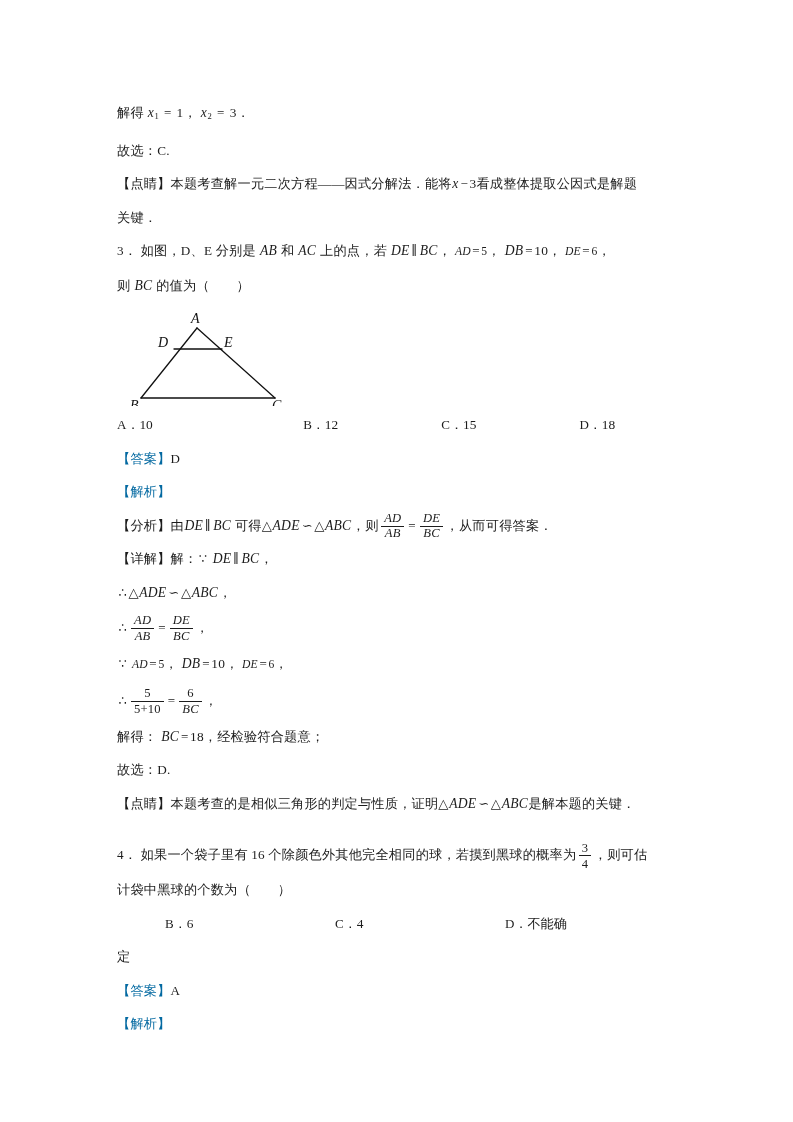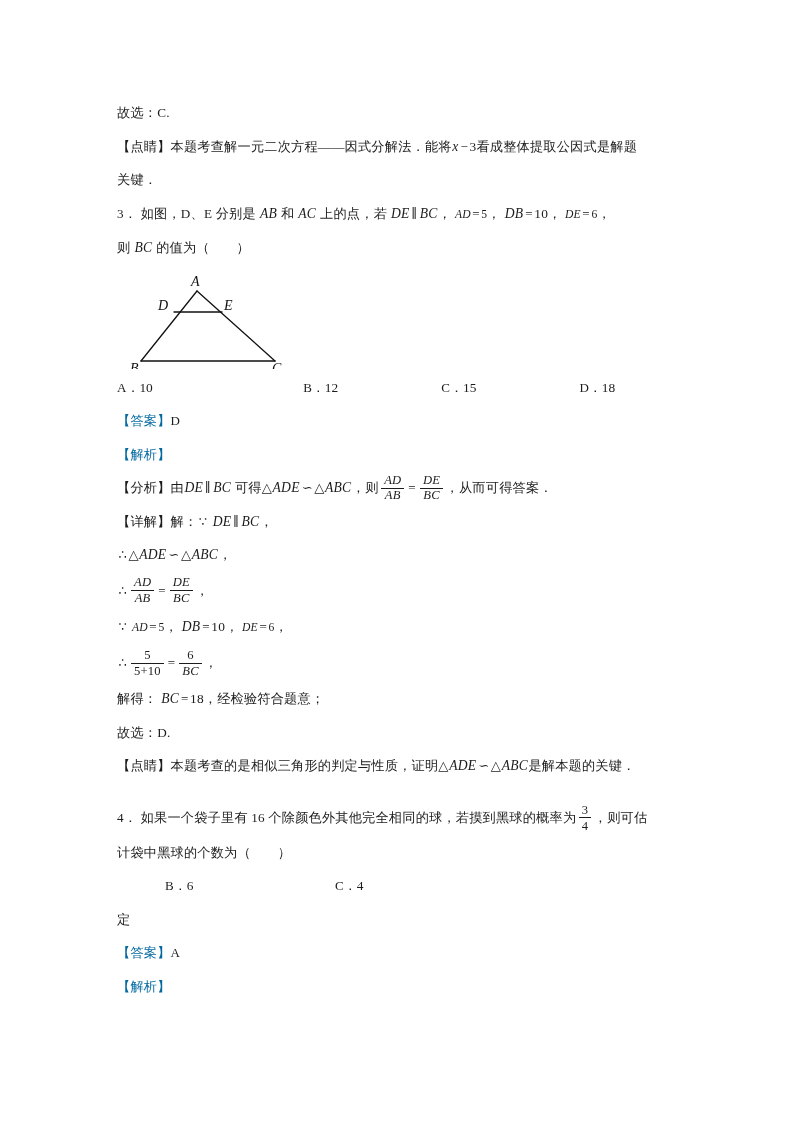--- a/index.html
+++ b/index.html
@@ -119,20 +119,29 @@
     font-size: 14px;
     fill: #111;
   }
 </style>
 </head>
 <body>
 
 <div class="page">
   <div class="content">
 
+    <div class="line">
+      <span class="cn">解得</span>
+      <span class="mi">x</span><sub>1</sub>
+      <span class="op">=</span>
+      <span class="num">1</span><span class="cn">，</span>
+      <span class="mi">x</span><sub>2</sub>
+      <span class="op">=</span>
+      <span class="num">3</span><span class="cn">．</span>
+    </div>
 
     <div class="line">
       <span class="cn">故选：C.</span>
     </div>
 
     <div class="line wrapline">
       <span class="cn">【点睛】</span><span class="cn">本题考查解一元二次方程——因式分解法．能将</span><span class="mi">x</span><span class="op">−</span><span class="num">3</span><span class="cn">看成整体提取公因式是解题</span>
     </div>
     <div class="line">
       <span class="cn">关键．</span>
@@ -232,20 +241,21 @@
       <span class="cn">4．</span>
       <span class="cn">如果一个袋子里有 16 个除颜色外其他完全相同的球，若摸到黑球的概率为</span><span class="frac frac-tall"><span class="nu num">3</span><span class="de num">4</span></span><span class="cn">，则可估</span>
     </div>
     <div class="line">
       <span class="cn">计袋中黑球的个数为（　　）</span>
     </div>
 
     <div class="opt-row">
       <span class="opt opt-b"><span class="lbl">B．</span><span class="num">6</span></span>
       <span class="opt opt-c"><span class="lbl">C．</span><span class="num">4</span></span>
+      <span class="opt opt-d"><span class="lbl">D．</span><span class="cn">不能确</span></span>
     </div>
     <div class="line">
       <span class="cn">定</span>
     </div>
 
     <div class="line">
       <span class="cn blue">【答案】</span><span class="lbl">A</span>
     </div>
     <div class="line">
       <span class="cn blue">【解析】</span>

